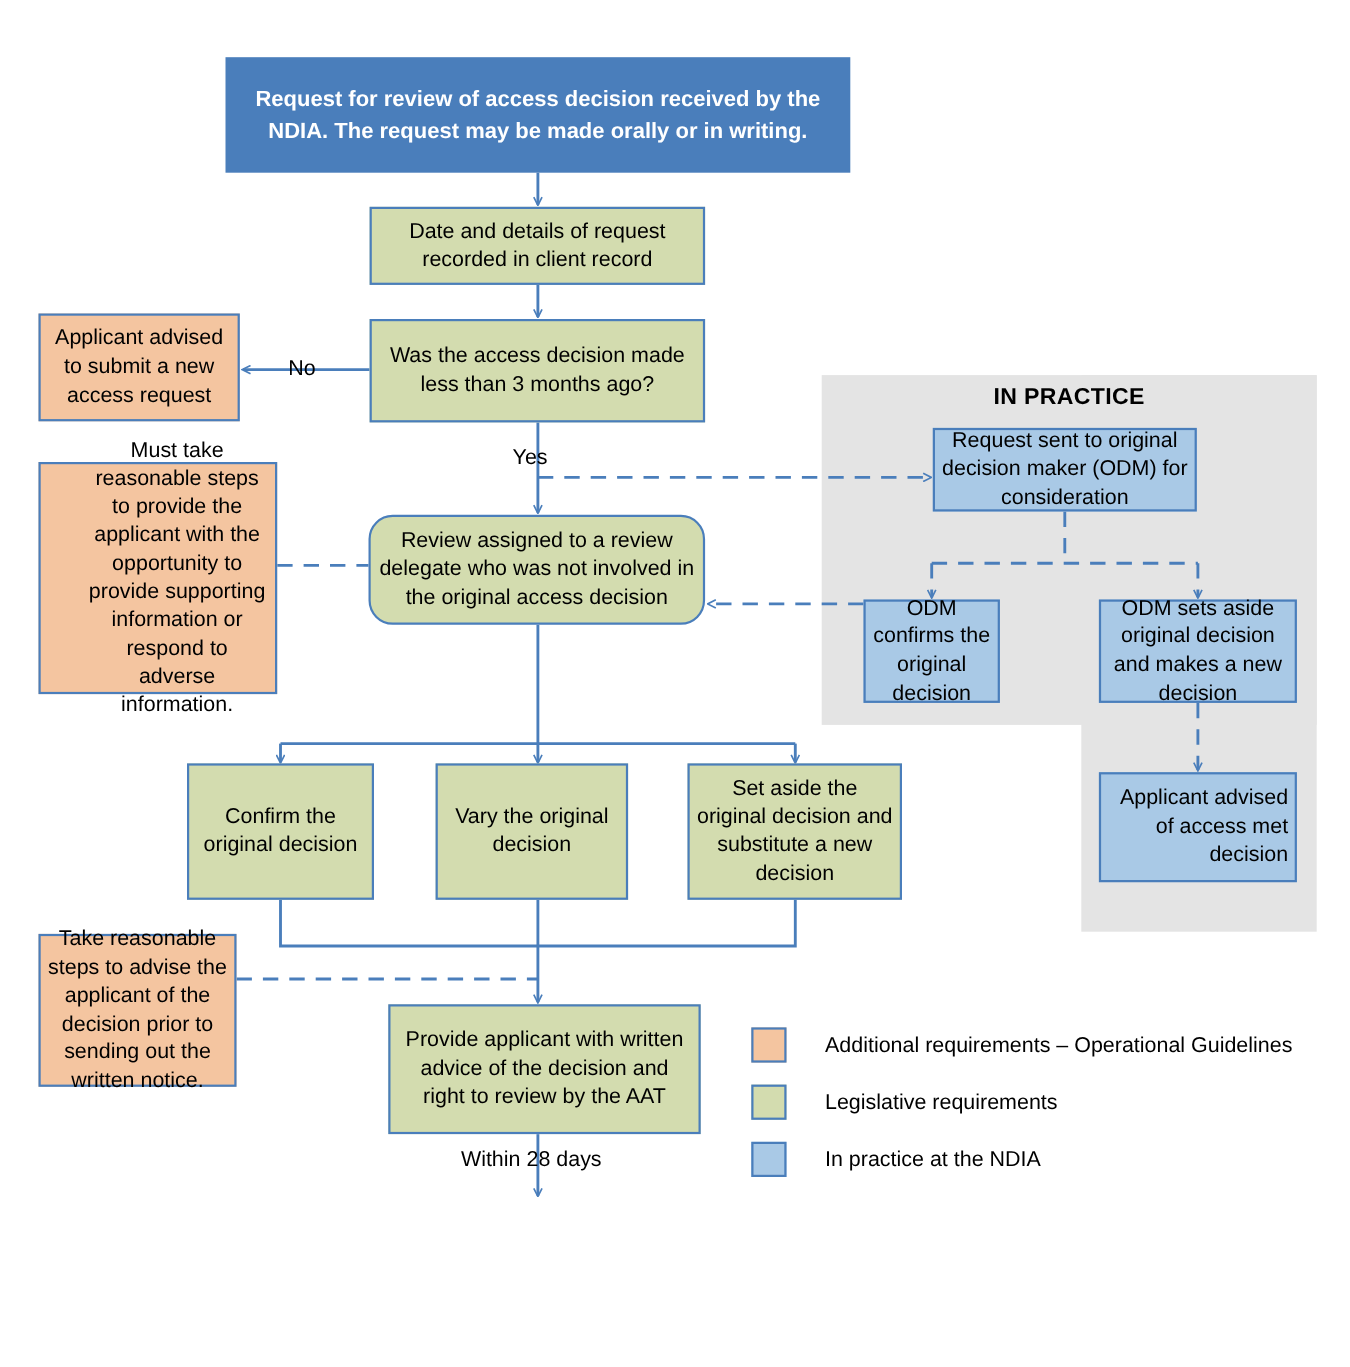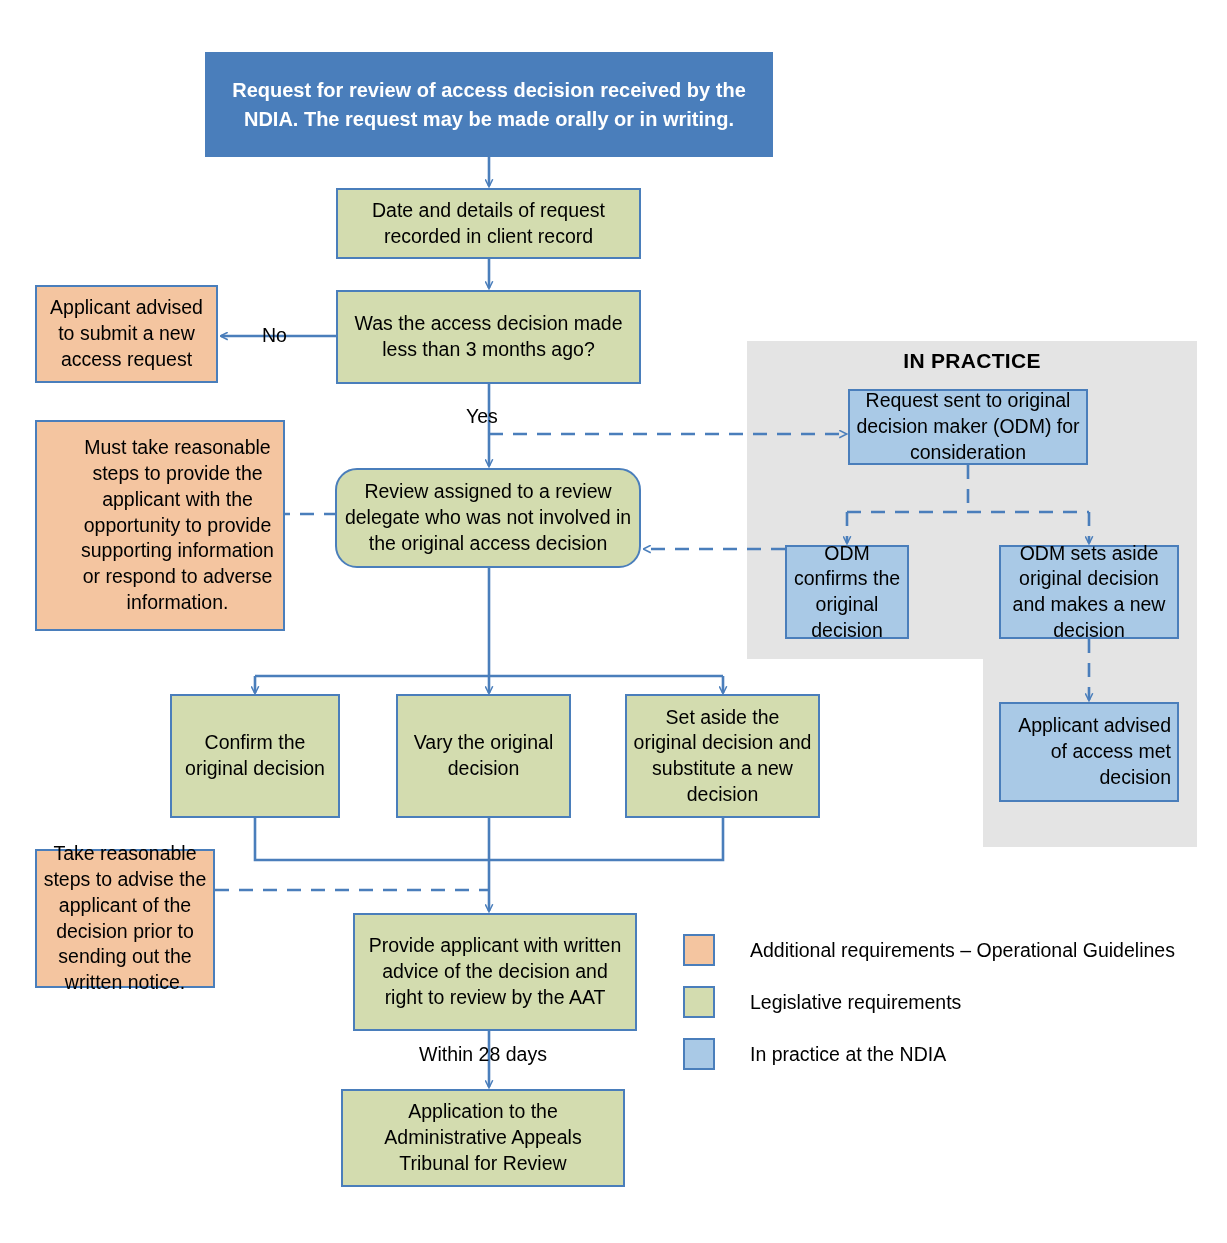--- a/index.html
+++ b/index.html
@@ -164,21 +164,21 @@
   </div>
 
   <div class="node green" style="left:336px; top:290px; width:305px; height:94px;">
     <span>Was the access decision made less than 3 months ago?</span>
   </div>
 
   <div class="node orange" style="left:35px; top:285px; width:183px; height:98px;">
     <span>Applicant advised to submit a new access request</span>
   </div>
 
-  <div class="node orange" style="left:35px; top:420px; width:250px; height:211px;padding-left:41px;">
+  <div class="node orange" style="left:35px; top:420px; width:217px; height:211px;padding-left:41px;">
     <span>Must take reasonable steps to provide the applicant with the opportunity to provide supporting information or respond to adverse information.</span>
   </div>
 
   <div class="node green" style="left:335px; top:468px; width:306px; height:100px;border-radius:22px;">
     <span>Review assigned to a review delegate who was not involved in the  original access decision</span>
   </div>
 
 
   <div class="node green" style="left:170px; top:694px; width:170px; height:124px;">
     <span>Confirm the original decision</span>
@@ -191,23 +191,20 @@
   </div>
 
   <div class="node orange" style="left:35px; top:849px; width:180px; height:139px;">
     <span>Take reasonable steps to advise the applicant of the decision prior to sending out the written notice.</span>
   </div>
 
   <div class="node green" style="left:341px; top:913px; width:284px; height:118px;margin-left:12px;">
     <span>Provide applicant with written advice of the  decision and right to review by the AAT</span>
   </div>
 
-  <div class="node green" style="left:341px; top:1089px; width:284px; height:98px;">
-    <span>Application to the Administrative Appeals Tribunal for Review</span>
-  </div>
 
   <div class="node blue" style="left:848px; top:389px; width:240px; height:76px;">
     <span>Request sent to original decision maker (ODM) for consideration</span>
   </div>
   <div class="node blue" style="left:785px; top:545px; width:124px; height:94px;">
     <span>ODM confirms the original decision</span>
   </div>
   <div class="node blue" style="left:999px; top:545px; width:180px; height:94px;">
     <span>ODM sets aside original decision and makes a new decision</span>
   </div>

